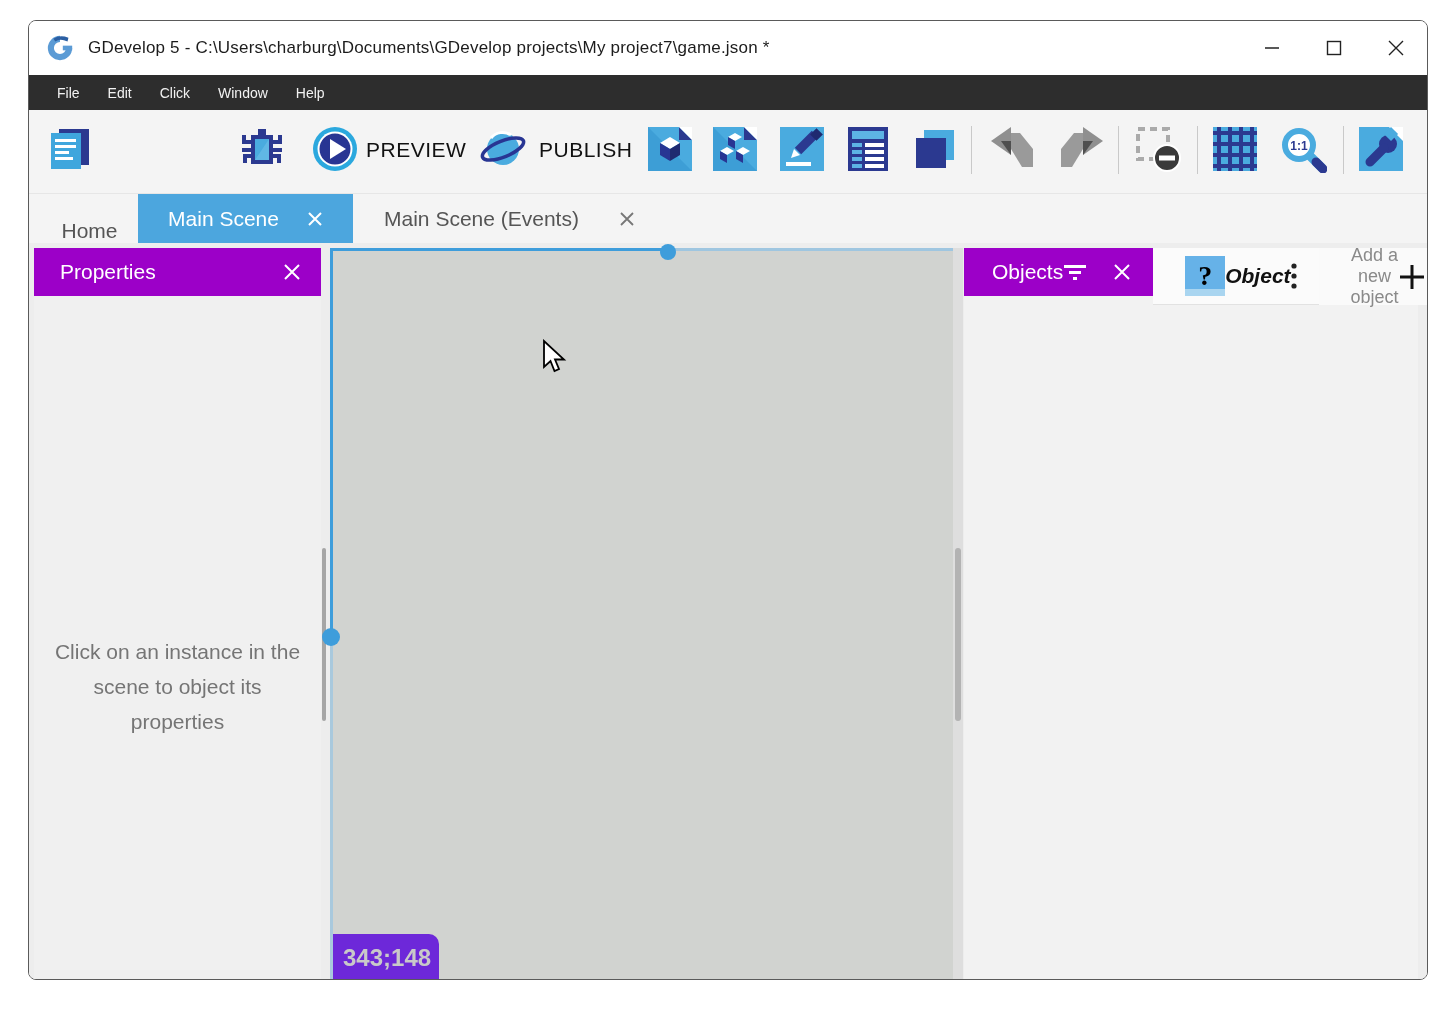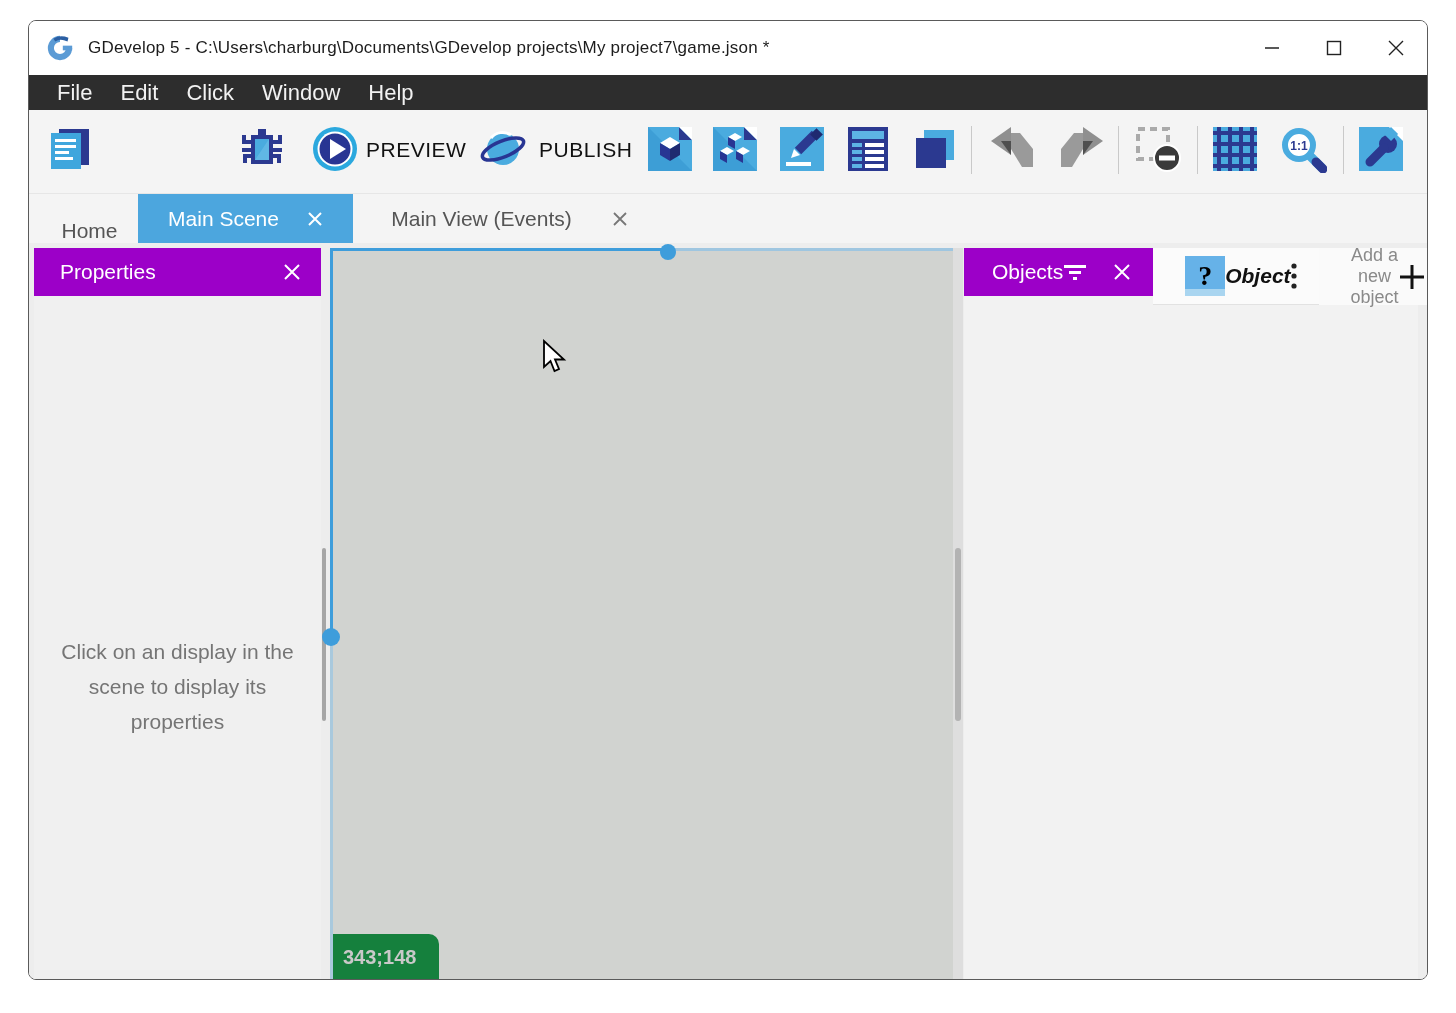--- a/index.html
+++ b/index.html
@@ -9,21 +9,21 @@
     background:#fff; border:1px solid #5a5a5a; border-radius:8px; overflow:hidden;
   }
   
   .titlebar { height:54px; display:flex; align-items:center; padding-left:16px; background:#fff; }
   .logo { width:30px; height:30px; margin-right:13px; flex:0 0 auto; }
   .title-text { font-size:17px; color:#1c1c1c; letter-spacing:0.2px; }
   .win-controls { margin-left:auto; display:flex; height:100%; }
   .win-btn { width:62px; height:100%; display:flex; align-items:center; justify-content:center; }
   
   .menubar { height:35px; background:#2d2d2d; display:flex; align-items:center; padding-left:14px; }
-  .menu-item { color:#f2f2f2; font-size:22px; padding:0 14px; height:100%; display:flex; align-items:center; }
+  .menu-item { color:#f2f2f2; font-size:14px; padding:0 14px; height:100%; display:flex; align-items:center; }
   
   .toolbar { position:relative; height:83px; background:#f4f4f4; }
   .tb { position:absolute; top:15px; width:48px; height:48px; display:flex; align-items:center; justify-content:center; }
   .tb svg { width:48px; height:48px; }
   .tb-label { position:absolute; top:24px; height:32px; display:flex; align-items:center; font-size:21px; color:#111; letter-spacing:0.5px; }
   .tb-sep { position:absolute; top:16px; width:1px; height:48px; background:#c9c9c9; }
   
   .tabbar { height:50px; background:#f4f4f4; display:flex; padding-left:12px; border-top:1px solid #e6e6e6; }
   .tab { display:flex; align-items:center; justify-content:center; font-size:21px; color:#555; }
   .tab-home { width:97px;align-items:flex-end; }
@@ -43,22 +43,22 @@
   .sel-top-dark { position:absolute; left:304px; top:5px; width:335px; height:3px; background:#3e9ddb; z-index:3; }
   .sel-top-light { position:absolute; left:639px; top:5px; width:285px; height:3px; background:#9fc6e0; z-index:3; }
   .sel-left-dark { position:absolute; left:301px; top:5px; width:3px; height:389px; background:#3e9ddb; z-index:3; }
   .sel-left-light { position:absolute; left:301px; top:394px; width:3px; height:344px; background:#a9c9dd; z-index:3; }
   .handle { position:absolute; border-radius:50%; background:#3e9ddb; z-index:4; }
   .handle-top { left:631px; top:1px; width:16px; height:16px; }
   .handle-left { left:293px; top:385px; width:18px; height:18px; }
   .scroll-thumb-left { position:absolute; left:293px; top:305px; width:4px; height:173px; background:#a5a5a5; border-radius:2px; z-index:2; }
   .scroll-track-right { position:absolute; left:924px; top:5px; width:10px; height:733px; background:#dedede; }
   .scroll-thumb-right { position:absolute; left:926px; top:305px; width:6px; height:173px; background:#b3b3b3; border-radius:3px; }
-  .coord-badge { position:absolute; left:304px; top:691px; width:106px; height:47px; background:#15803d;
-    border-top-right-radius:10px; color:#c9c9c9; font-size:20px; font-weight:bold; display:flex; align-items:center; padding-left:10px; z-index:5; }
+  .coord-badge { position:absolute; left:304px; top:691px; width:106px; height:47px; background:#6d28d9;
+    border-top-right-radius:10px; color:#c9c9c9; font-size:24px; font-weight:bold; display:flex; align-items:center; padding-left:10px; z-index:5; }
   .cursor { position:absolute; left:512px; top:96px; z-index:6; }
   
   .objects-panel { position:absolute; left:935px; top:5px; width:454px; height:733px; display:flex; flex-direction:row; background:#f2f2f2; }
   .objects-header { padding:0 22px 0 28px; }
   .objects-header-title { flex:1; }
   .obj-row { height:57px; background:#fbfbfb; border-bottom:1px solid #e2e2e2; display:flex; align-items:center; padding:0 22px 0 32px; }
   .obj-icon { width:40px; height:40px; background:linear-gradient(#66b2e8 0 82%, #a9d5f0 82% 100%); display:flex; align-items:center; justify-content:center; font-size:28px; font-weight:bold; color:#000; font-family:"Liberation Serif", serif; }
   .obj-name { flex:1; text-align:center; font-size:21px; font-weight:bold; font-style:italic; color:#111; }
   .add-row { height:57px; background:#fafafa; display:flex; align-items:center; padding:0 22px 0 32px; }
   .add-label { flex:1; text-align:center; font-size:18px; color:#8a8a8a; }
@@ -283,42 +283,42 @@
     </div>
     <div class="tab tab-active">
       <span>Main Scene</span>
       <span class="tab-close">
         <svg width="16" height="16" viewBox="0 0 16 16">
             <path d="M2 2 L14 14 M14 2 L2 14" stroke="#fff" stroke-width="2"></path>
           </svg>
       </span>
     </div>
     <div class="tab tab-events">
-      <span>Main View (Events)</span>
+      <span>Main Scene (Events)</span>
       <span class="tab-close">
         <svg width="16" height="16" viewBox="0 0 16 16">
             <path d="M2 2 L14 14 M14 2 L2 14" stroke="#777" stroke-width="1.8"></path>
           </svg>
       </span>
     </div>
   </div>
 
   <div class="content">
 
     <div class="props-panel">
       <div class="panel-header props-header">
         <span style="flex:1">Properties</span>
         <span class="icon-btn">
           <svg width="18" height="18" viewBox="0 0 18 18">
               <path d="M2 2 L16 16 M16 2 L2 16" stroke="#fff" stroke-width="2"></path>
             </svg>
         </span>
       </div>
       <div class="props-body">
-        <div class="props-msg">Click on an display in the scene to display its properties</div>
+        <div class="props-msg">Click on an instance in the scene to object its properties</div>
       </div>
     </div>
 
     <div class="canvas"></div>
     <div class="sel-top-dark"></div>
     <div class="sel-top-light"></div>
     <div class="sel-left-dark"></div>
     <div class="sel-left-light"></div>
     <div class="handle handle-top"></div>
     <div class="handle handle-left"></div>

